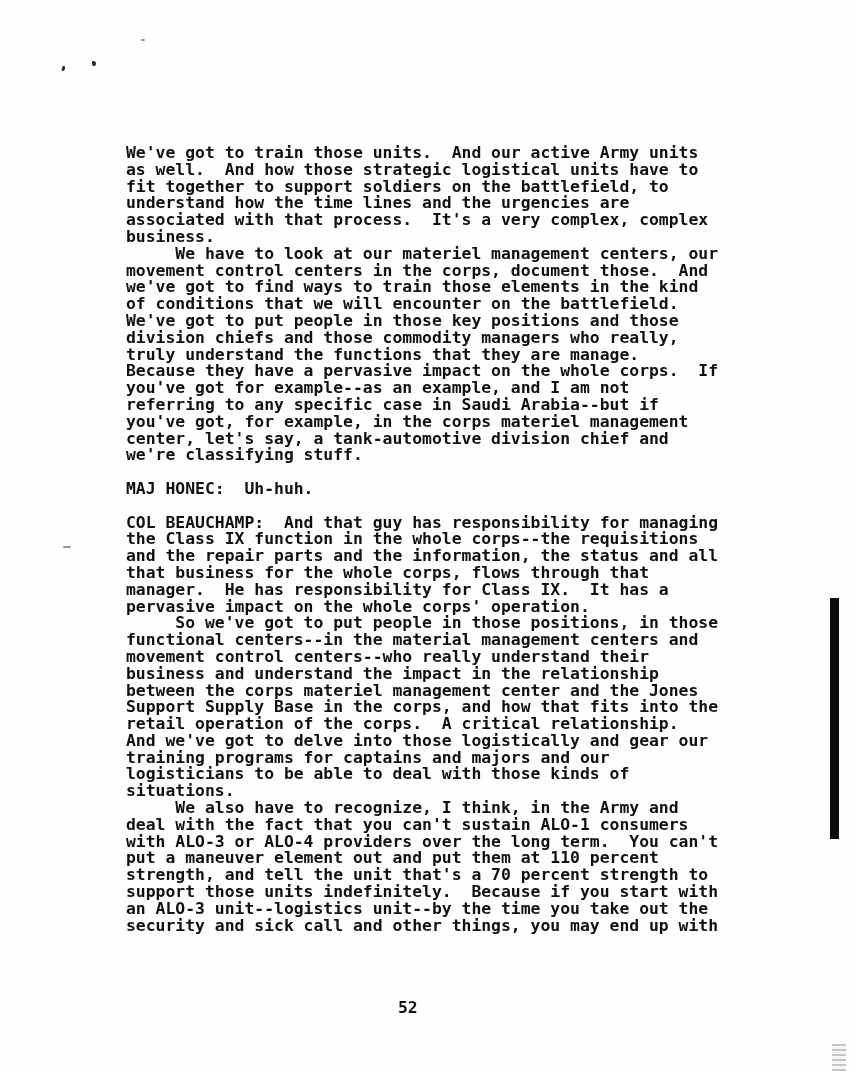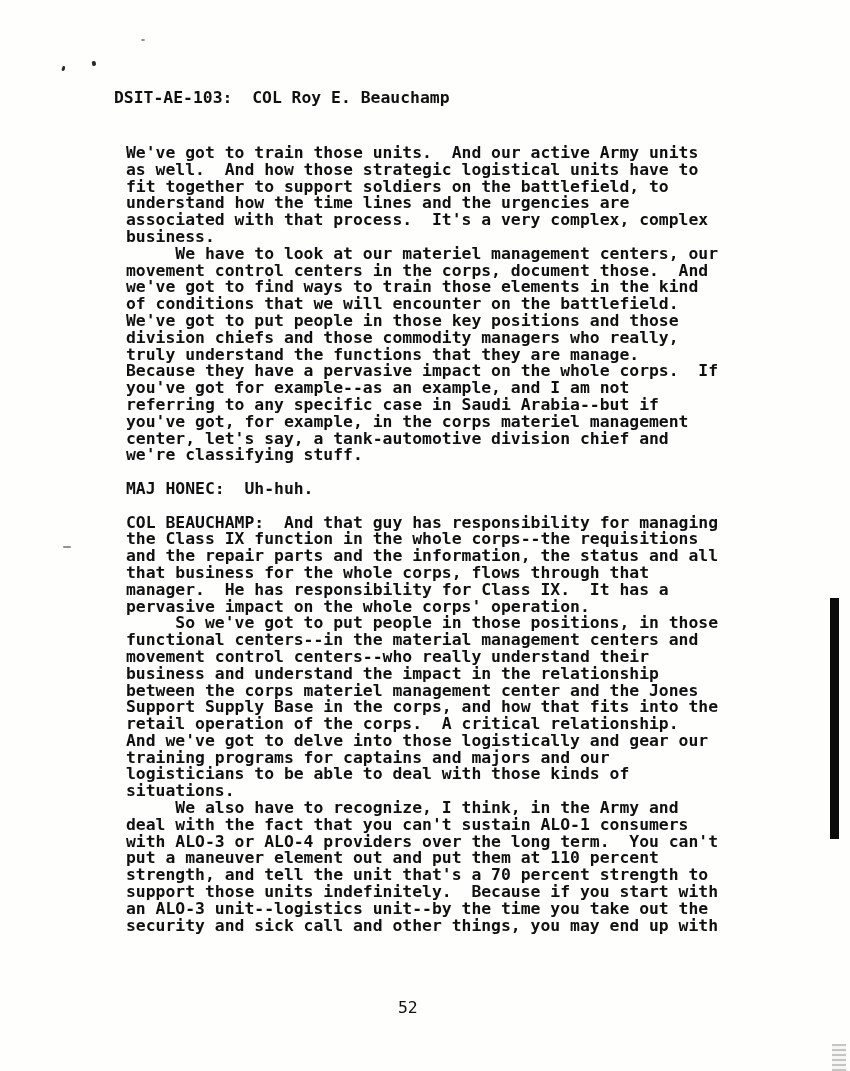--- a/index.html
+++ b/index.html
@@ -36,21 +36,21 @@
     line-height: 16.8px;
     font-weight: bold;
     white-space: pre;
     letter-spacing: 0;
   }
   .page-number {
     position: absolute;
     left: 398px;
     top: 998px;
     font-size: 16.4px;
-    font-weight: normal;
+    font-weight: bold;
   }
   .scan-bar {
     position: absolute;
     left: 830px;
     top: 598px;
     width: 9px;
     height: 241px;
     background: #0b0b0b;
   }
   .corner-smudge {
@@ -75,21 +75,20 @@
   .mark-quote-1 { left: 62px; top: 66px; width: 3px; height: 5px; transform: rotate(18deg); }
   .mark-quote-2 { left: 92px; top: 61px; width: 4px; height: 5px; transform: rotate(-12deg); }
   .mark-dot-top { left: 141px; top: 39px; width: 4px; height: 2px; opacity: 0.55; border-radius: 50%; }
   .mark-dash-left { left: 63px; top: 546px; width: 8px; height: 2px; opacity: 0.5; border-radius: 1px; }
 </style>
 </head>
 <body>
 
 <div class="page">
 
-  <div class="doc-header">DSIT-AE-103:  COL Roy E. Beauchamp</div>
 
   <pre class="doc-body">We've got to train those units.  And our active Army units
 as well.  And how those strategic logistical units have to
 fit together to support soldiers on the battlefield, to
 understand how the time lines and the urgencies are
 associated with that process.  It's a very complex, complex
 business.
      We have to look at our materiel management centers, our
 movement control centers in the corps, document those.  And
 we've got to find ways to train those elements in the kind

